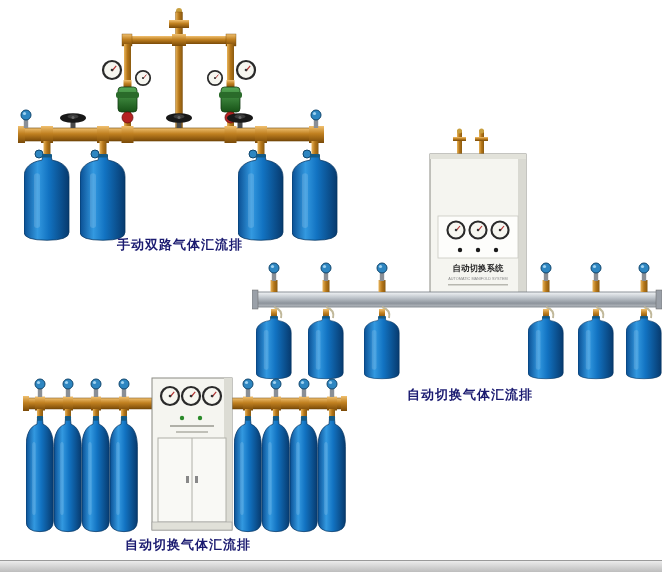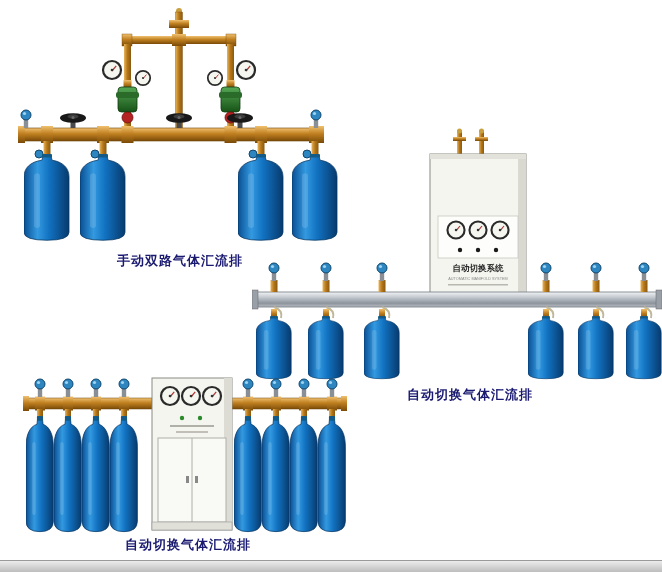--- a/index.html
+++ b/index.html
@@ -264,18 +264,18 @@
       <rect x="150" y="53" width="44" height="2" fill="#b0b0a8"></rect>
       <rect x="156" y="59" width="32" height="2" fill="#c0c0b8"></rect>
       <rect x="138" y="66" width="68" height="84" fill="#f9f9f5" stroke="#b0b0a8"></rect>
       <line x1="172" y1="66" x2="172" y2="150" stroke="#b0b0a8"></line>
       <rect x="166" y="104" width="3" height="7" fill="#888"></rect>
       <rect x="175" y="104" width="3" height="7" fill="#888"></rect>
       <rect x="132" y="150" width="80" height="8" fill="#e0e0d8" stroke="#999" stroke-width="0.6"></rect>
     </g>
   </svg>
 
-  <div class="caption" style="left:95px;top:252px;width:170px">手动双路气体汇流排</div>
+  <div class="caption" style="left:95px;top:236px;width:170px">手动双路气体汇流排</div>
   <div class="caption" style="left:390px;top:386px;width:160px">自动切换气体汇流排</div>
   <div class="caption" style="left:108px;top:536px;width:160px">自动切换气体汇流排</div>
 
   <div class="footer-bar"></div>
 </div>
 
 </body></html>

